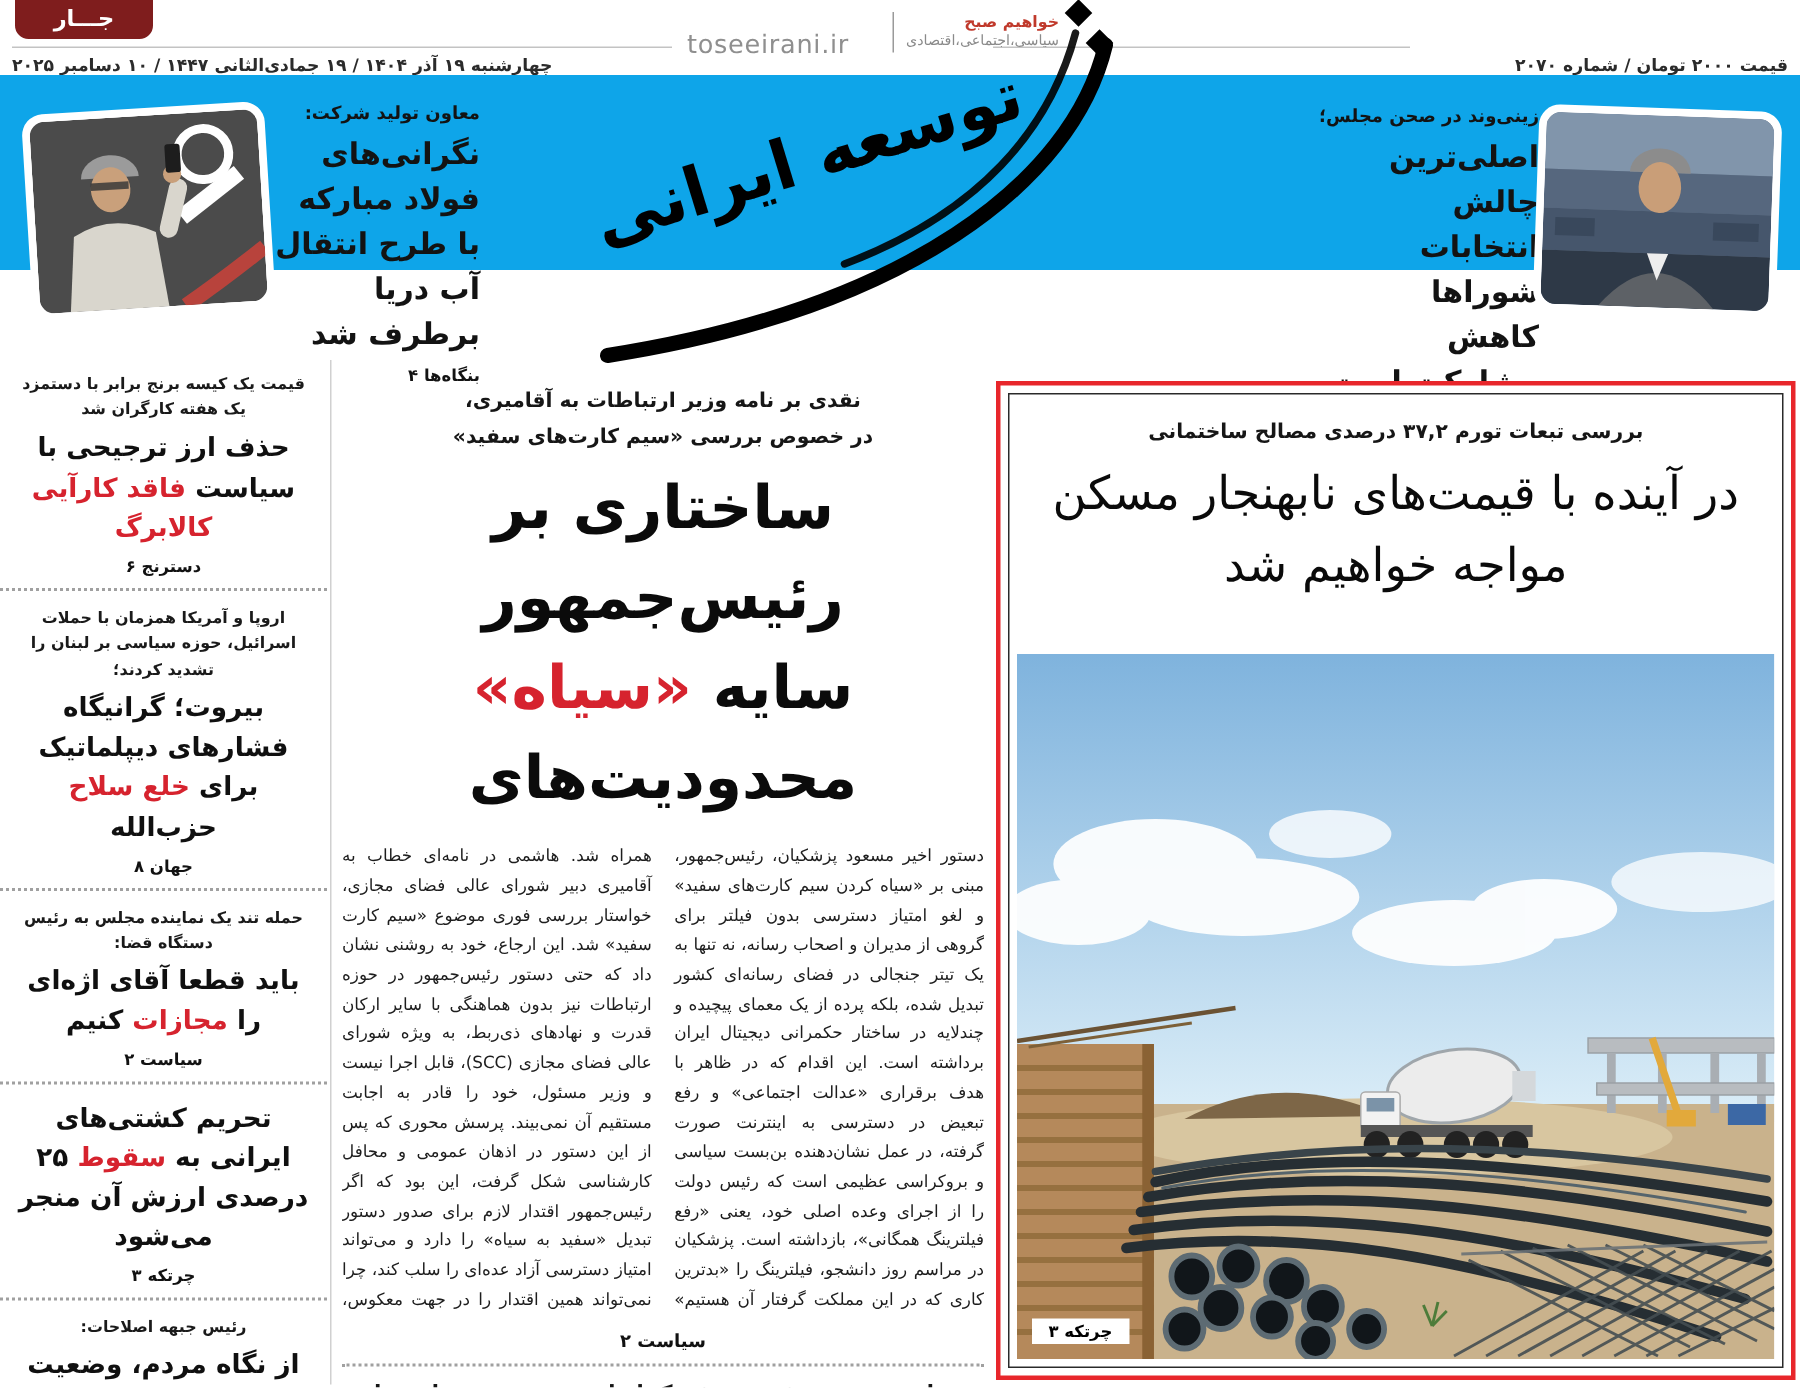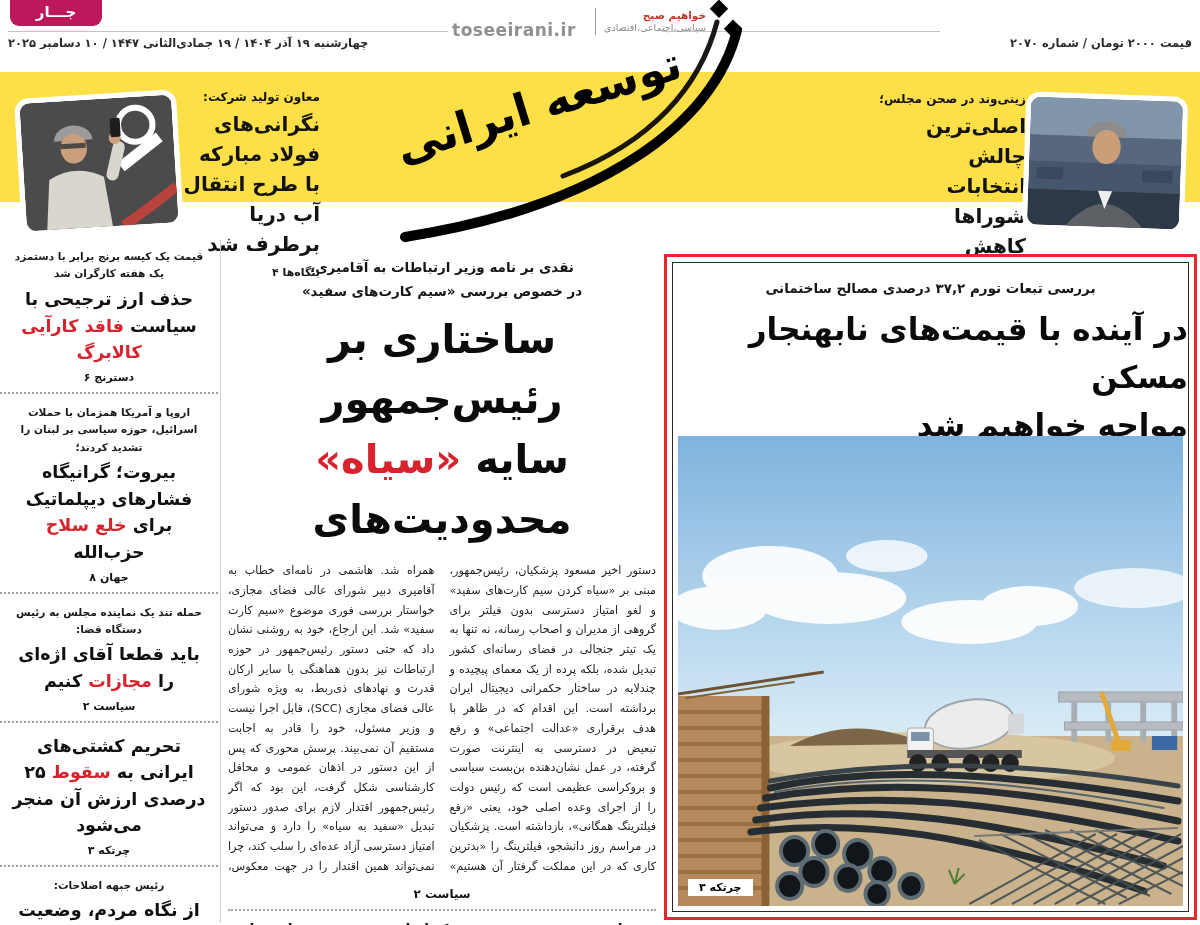--- a/index.html
+++ b/index.html
@@ -1,36 +1,36 @@
 <!DOCTYPE html>
 <html lang="fa" dir="rtl"><head>
 <meta charset="utf-8">
 <style>
   html,body{margin:0;padding:0;background:#fff;}
   .page{position:relative;width:1200px;height:925px;background:#fff;overflow:hidden;
         font-family:"DejaVu Sans",sans-serif;color:#111;}
   .red{color:#d6232e;}
   
-  .jar-badge{position:absolute;top:0;left:10px;width:92px;height:26px;background:#be185d;
+  .jar-badge{position:absolute;top:0;left:10px;width:92px;height:26px;background:#7f1d1d;
              border-radius:0 0 9px 9px;color:#fff;font-weight:bold;font-size:15px;
              text-align:center;line-height:24px;z-index:4;}
   .hline{position:absolute;top:31px;height:1px;background:#c3c3c3;}
   .hline.a{left:8px;width:440px;}
   .hline.b{left:662px;width:278px;}
   .date-left{position:absolute;top:36px;left:8px;font-size:11.5px;font-weight:bold;color:#2b2b2b;direction:rtl;}
-  .website{position:absolute;top:20px;left:452px;width:120px;text-align:right;font-size:17px;
-           color:#8f8f8f;direction:ltr;letter-spacing:.5px;font-weight:bold;}
+  .website{position:absolute;top:20px;left:452px;width:120px;text-align:center;font-size:17px;
+           color:#8f8f8f;direction:ltr;letter-spacing:.5px;}
   .pub-info{position:absolute;top:8px;right:494px;z-index:7;border-left:1px solid #9a9a9a;
             padding-left:8px;text-align:right;line-height:1.35;}
   .pub-type{font-size:10.5px;font-weight:bold;color:#c0392b;}
   .pub-fields{font-size:9.5px;color:#8a8a8a;}
   .price-right{position:absolute;top:36px;right:8px;font-size:11.5px;font-weight:bold;color:#2b2b2b;}
   .masthead{position:absolute;top:0;left:365px;width:380px;height:252px;z-index:5;pointer-events:none;}
   
-  .band{position:absolute;top:72px;left:0;width:1200px;height:130px;background:#fde047;}
+  .band{position:absolute;top:50px;left:0;width:1200px;height:130px;background:#0ea5e9;}
   .photo-frame{position:absolute;background:#fff;border-radius:14px;padding:5px;}
   .photo-frame .ph{width:100%;height:100%;border-radius:10px;overflow:hidden;}
   .pf-left{left:18px;top:22px;width:152px;height:128px;transform:rotate(-3.5deg);}
   .pf-right{right:14px;top:22px;width:152px;height:128px;transform:rotate(2deg);}
   .band-text{position:absolute;text-align:right;color:#131313;}
   .bt-left{left:176px;top:18px;width:144px;}
   .bt-right{right:174px;top:20px;width:152px;}
   .b-kicker{font-size:12px;font-weight:bold;margin-bottom:5px;}
   .b-head{font-size:20px;font-weight:bold;line-height:1.5;}
   .b-sec{font-size:11px;font-weight:bold;margin-top:7px;}
@@ -49,21 +49,21 @@
   .m-body{margin-top:12px;display:flex;gap:15px;height:320px;overflow:hidden;}
   .m-col{flex:1;font-size:11.2px;line-height:1.76;text-align:justify;color:#1d1d1d;}
   .m-sec{margin-top:6px;font-size:12px;font-weight:bold;text-align:center;}
   .m-divider{margin-top:8px;border-top:2px dotted #a0a0a0;}
   .m2-kicker{margin-top:10px;font-size:14px;font-weight:bold;text-align:center;color:#161616;}
   
   .feature{position:absolute;left:664px;top:254px;width:533px;height:666px;border:3px solid #e8262b;
            padding:5px;box-sizing:border-box;background:#fff;}
   .feature-inner{position:relative;width:100%;height:100%;box-sizing:border-box;border:1px solid #2a2a2a;}
   .f-kicker{margin-top:13px;font-size:13.5px;font-weight:bold;text-align:center;line-height:1.8;color:#161616;}
-  .f-head{margin-top:5px;font-size:31px;font-weight:bold;line-height:1.55;color:#0a0a0a;}
+  .f-head{margin-top:5px;font-size:31px;font-weight:normal;text-align:center;line-height:1.55;color:#0a0a0a;}
   .f-photo{position:absolute;left:5px;right:5px;top:173px;bottom:5px;overflow:hidden;}
   .f-photo svg{display:block;width:100%;height:100%;}
   .f-tag{position:absolute;left:10px;bottom:10px;background:#fff;font-size:11px;font-weight:bold;
          padding:2px 11px;color:#000;z-index:2;}
 </style>
 </head>
 <body>
 
 <div class="page">
 

